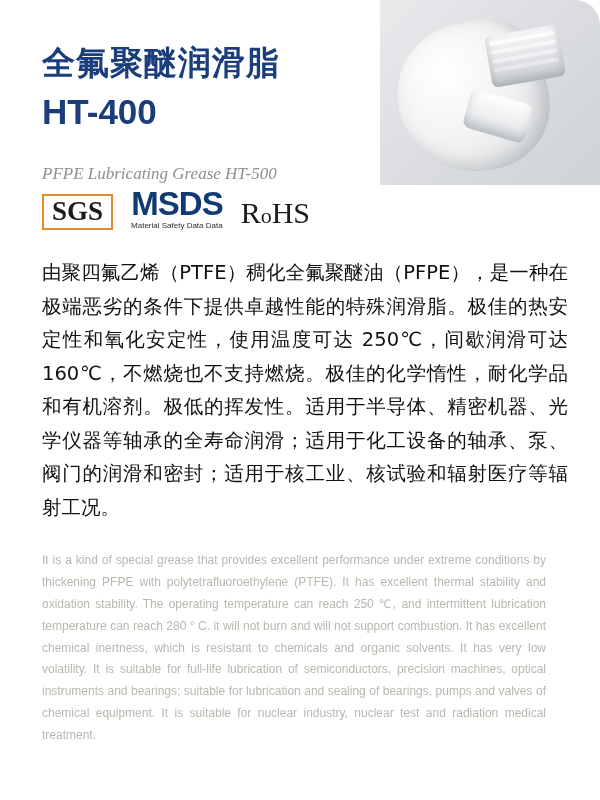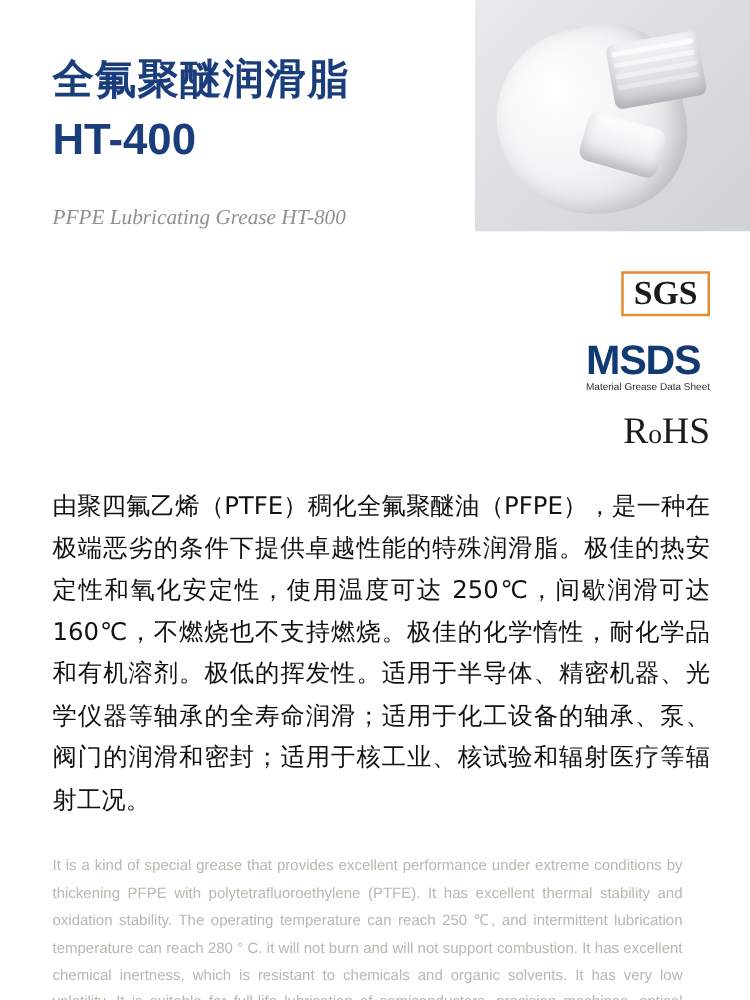--- a/index.html
+++ b/index.html
@@ -12,20 +12,21 @@
     background: #ffffff;
     font-family: "Liberation Sans", sans-serif;
     overflow: hidden;
   }
   .page {
     position: relative;
     width: 600px;
     height: 800px;
     background: #ffffff;
     overflow: hidden;
+    border-radius: 25px;
   }
   
   .product-photo {
     position: absolute;
     top: 0;
     right: 0;
     width: 220px;
     height: 185px;
     background: linear-gradient(135deg, #e9eaec 0%, #dcdee1 45%, #cfd2d6 100%);
     overflow: hidden;
@@ -103,36 +104,34 @@
     font-style: italic;
     color: #8d8f93;
     line-height: 1.55;
     font-family: "Liberation Serif", serif;
   }
 
   .certs {
     display: flex;
     align-items: flex-end;
     gap: 18px;
-    margin-top: 30px;
-    flex-direction: column;
   }
   .cert-sgs {
     border: 2px solid #e38b2e;
     padding: 2px 8px 3px 8px;
     font-family: "Liberation Serif", serif;
     font-weight: bold;
     font-size: 27px;
     color: #1b1b1b;
     letter-spacing: 0px;
     line-height: 1;
     position: relative;
   }
   .cert-msds {
-    text-align: left;
+    text-align: right;
     line-height: 1;
   }
   .cert-msds .big {
     font-family: "Liberation Sans", sans-serif;
     font-weight: bold;
     font-size: 33px;
     color: #123a72;
     letter-spacing: -1px;
   }
   .cert-msds .small {
@@ -181,27 +180,27 @@
   <div class="product-photo">
     <div class="tube-body"></div>
     <div class="tube-neck"></div>
     <div class="tube-cap"></div>
   </div>
 
   <div class="content">
 
     <h1 class="title-cn">全氟聚醚润滑脂</h1>
     <div class="title-code">HT-400</div>
-    <div class="subtitle">PFPE Lubricating Grease HT-800</div>
+    <div class="subtitle">PFPE Lubricating Grease HT-500</div>
 
     <div class="certs">
       <div class="cert-sgs">SGS</div>
       <div class="cert-msds">
         <span class="big">MSDS</span>
-        <span class="small">Material Grease Data Sheet</span>
+        <span class="small">Material Safety Data Data</span>
       </div>
       <div class="cert-rohs">
         <span>R</span><span class="lower">o</span><span>HS</span>
       </div>
     </div>
 
     <p class="body-cn">由聚四氟乙烯（PTFE）稠化全氟聚醚油（PFPE），是一种在极端恶劣的条件下提供卓越性能的特殊润滑脂。极佳的热安定性和氧化安定性，使用温度可达 250℃，间歇润滑可达 160℃，不燃烧也不支持燃烧。极佳的化学惰性，耐化学品和有机溶剂。极低的挥发性。适用于半导体、精密机器、光学仪器等轴承的全寿命润滑；适用于化工设备的轴承、泵、阀门的润滑和密封；适用于核工业、核试验和辐射医疗等辐射工况。</p>
 
     <p class="body-en">It is a kind of special grease that provides excellent performance under extreme conditions by thickening PFPE with polytetrafluoroethylene (PTFE). It has excellent thermal stability and oxidation stability. The operating temperature can reach 250 ℃, and intermittent lubrication temperature can reach 280 ° C. it will not burn and will not support combustion. It has excellent chemical inertness, which is resistant to chemicals and organic solvents. It has very low volatility. It is suitable for full-life lubrication of semiconductors, precision machines, optical instruments and bearings; suitable for lubrication and sealing of bearings, pumps and valves of chemical equipment. It is suitable for nuclear industry, nuclear test and radiation medical treatment.</p>
 

